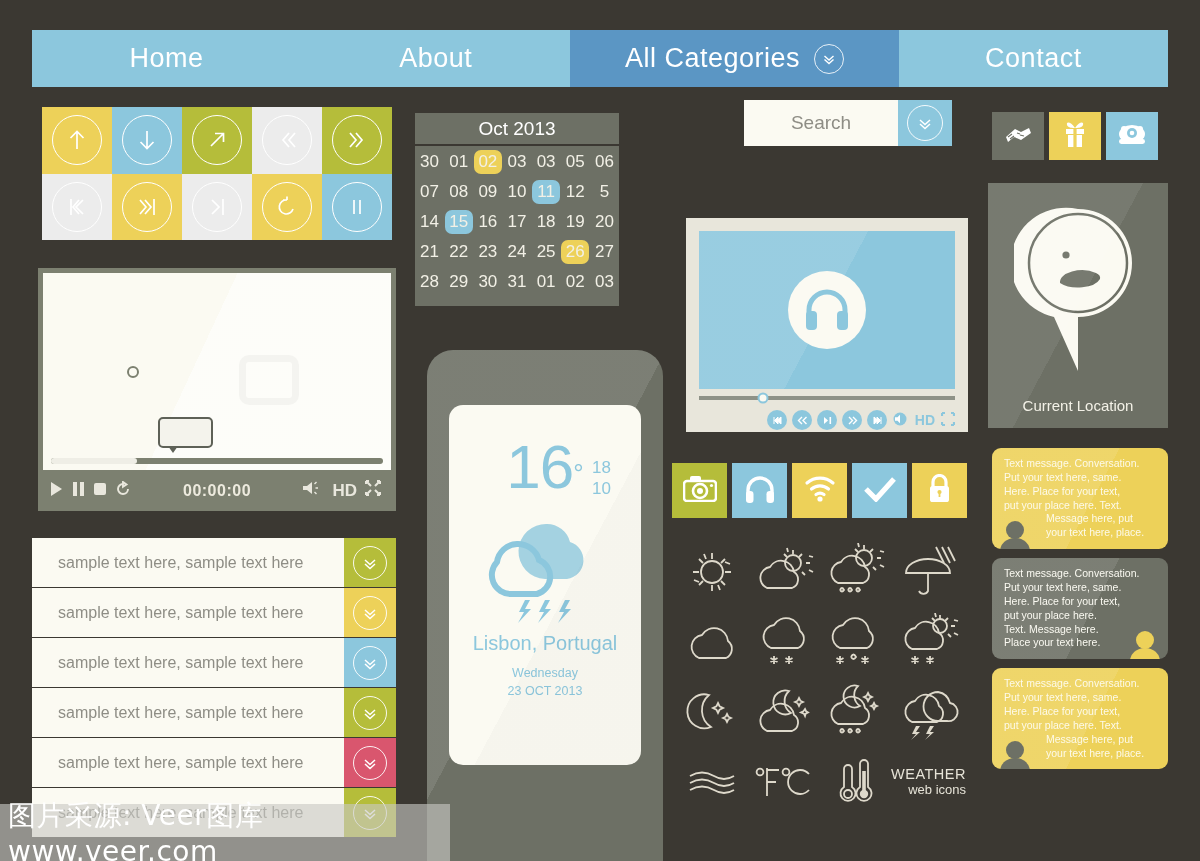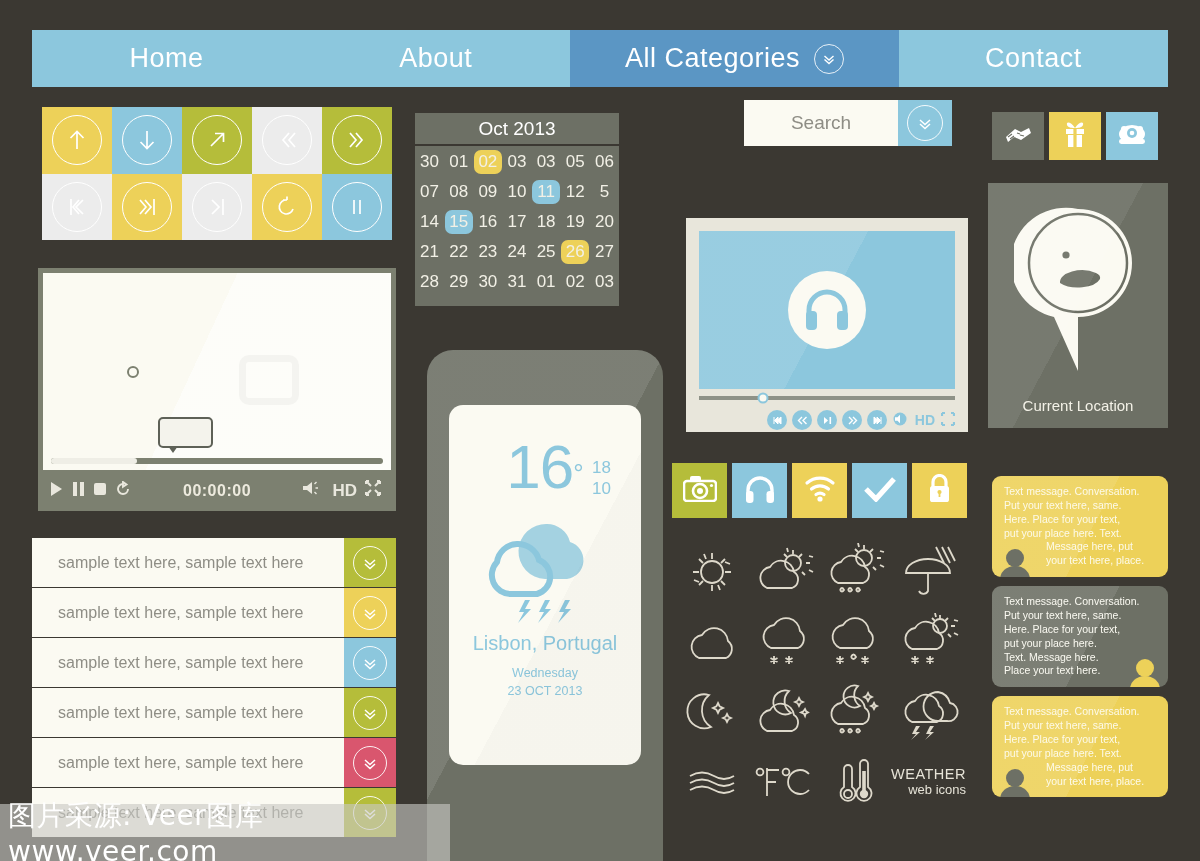--- a/index.html
+++ b/index.html
@@ -157,21 +157,21 @@
 
   
   .wGrid { position:absolute; left:676px; top:537px; width:290px;
            display:grid; grid-template-columns:repeat(4,1fr); grid-template-rows:repeat(4,70px); }
   .w-cell { display:flex; align-items:center; justify-content:center; }
   .w-label { color:#e6e3d7; text-align:right; line-height:1.15; }
   .w-label .a { font-size:14.5px; letter-spacing:.5px; }
   .w-label .b { font-size:13px; }
 
   
-  .chat { position:absolute; left:992px; top:476px; width:176px; }
+  .chat { position:absolute; left:992px; top:448px; width:176px; }
   .bubble { position:relative; border-radius:9px; padding:9px 11px 9px 12px;
             font-size:10.5px; line-height:1.32; margin-bottom:9px; overflow:hidden; }
   .bubble.yellow { background:#edd159; color:#fdfae9; }
   .bubble.gray   { background:#6d7065; color:#fbfaf2; }
   .bub-shine { position:absolute; left:-20%; top:-40%; width:160%; height:190%;
             background:linear-gradient(118deg, rgba(255,255,255,.10) 48%, rgba(255,255,255,0) 48%); }
   .bub-txt { position:relative; }
   .bub-txt .indent { display:block; padding-left:42px; }
   .avatar { position:absolute; bottom:-2px; width:34px; height:32px; }
   .avatar.left { left:6px; }

